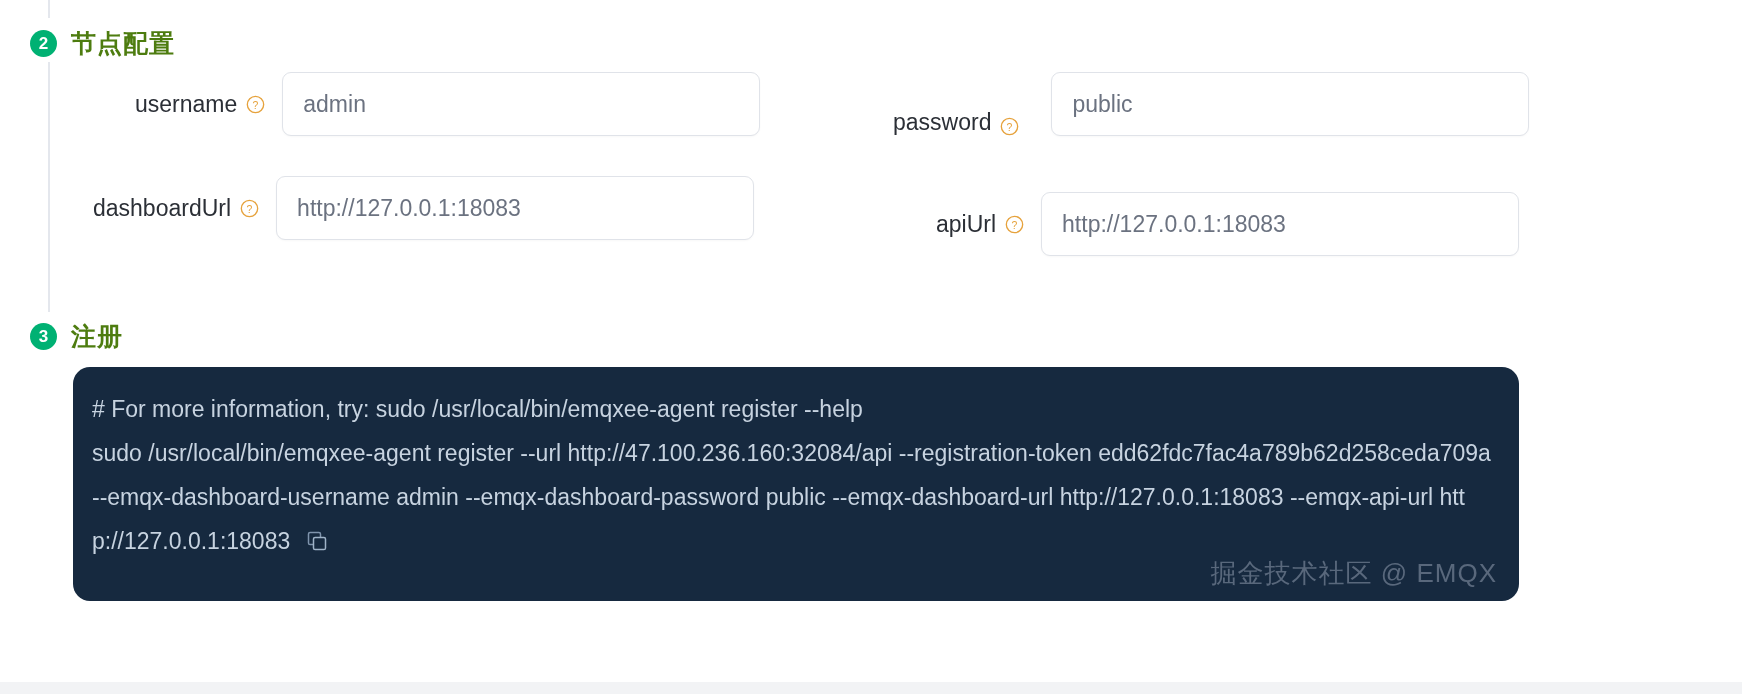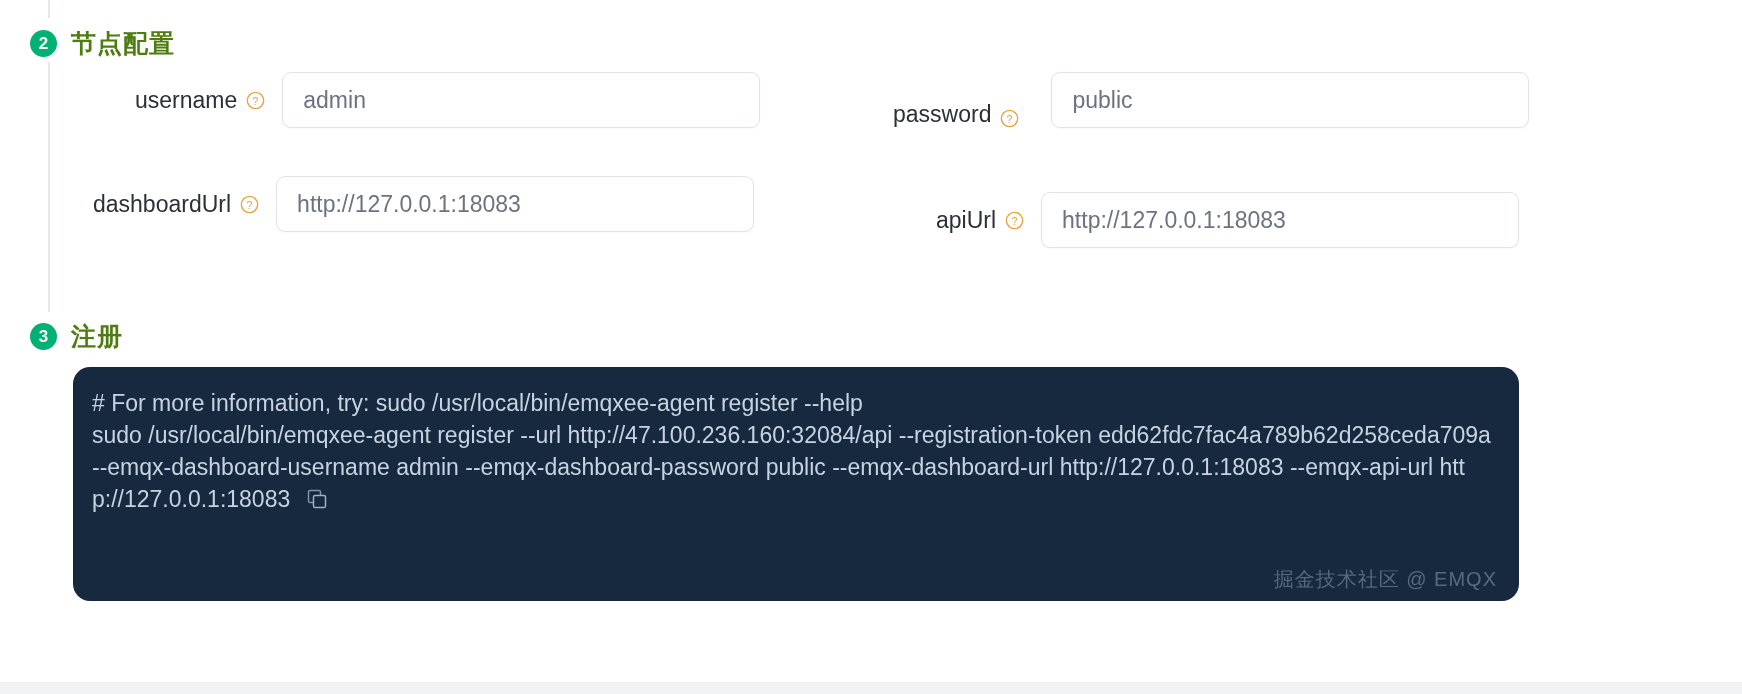--- a/index.html
+++ b/index.html
@@ -72,21 +72,21 @@
   }
   .help-icon {
     margin-left: 9px;
     width: 19px;
     height: 19px;
     flex: 0 0 auto;
     display: inline-block;
   }
   .field-input {
     margin-left: 17px;
-    height: 56px;
+    height: 64px;
     border: 1px solid #e0e3e9;
     border-radius: 9px;
     background: #ffffff;
     display: flex;
     align-items: center;
     padding: 0 20px;
     font-size: 23px;
     color: #6b7280;
     box-shadow: 0 1px 2px rgba(16,24,40,.03);
     overflow: hidden;
@@ -109,40 +109,40 @@
     left: 73px;
     top: 367px;
     width: 1446px;
     min-height: 234px;
     background: #16293f;
     border-radius: 17px;
     padding: 20px 28px 24px 19px;
     color: #c7d3e0;
     font-family: "Liberation Sans", "DejaVu Sans", sans-serif;
     font-size: 23px;
-    line-height: 32px;
+    line-height: 44px;
     overflow: hidden;
   }
   .code-text {
     white-space: pre-wrap;
     word-break: break-all;
     display: inline;
   }
   .copy-icon {
     display: inline-block;
     vertical-align: -3px;
     margin-left: 16px;
     width: 22px;
     height: 22px;
   }
   .watermark {
     position: absolute;
     right: 22px;
     bottom: 6px;
-    font-size: 20px;
+    font-size: 26px;
     color: #59687c;
     white-space: nowrap;
     letter-spacing: 1px;
   }
 
   
   .bottom-strip {
     position: absolute;
     left: 0;
     right: 0;

